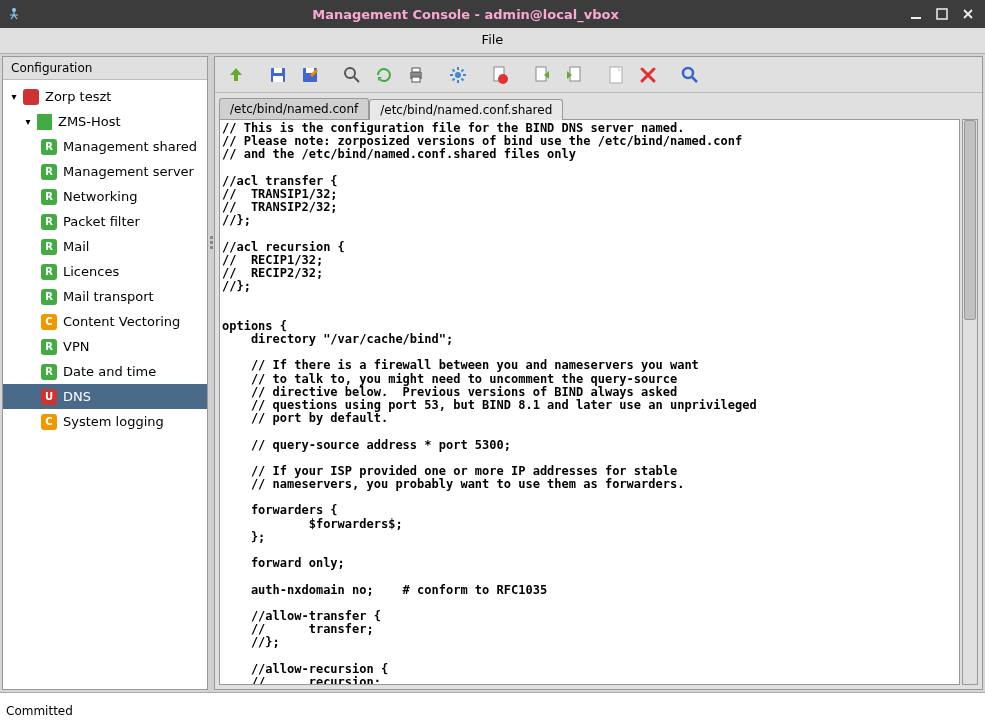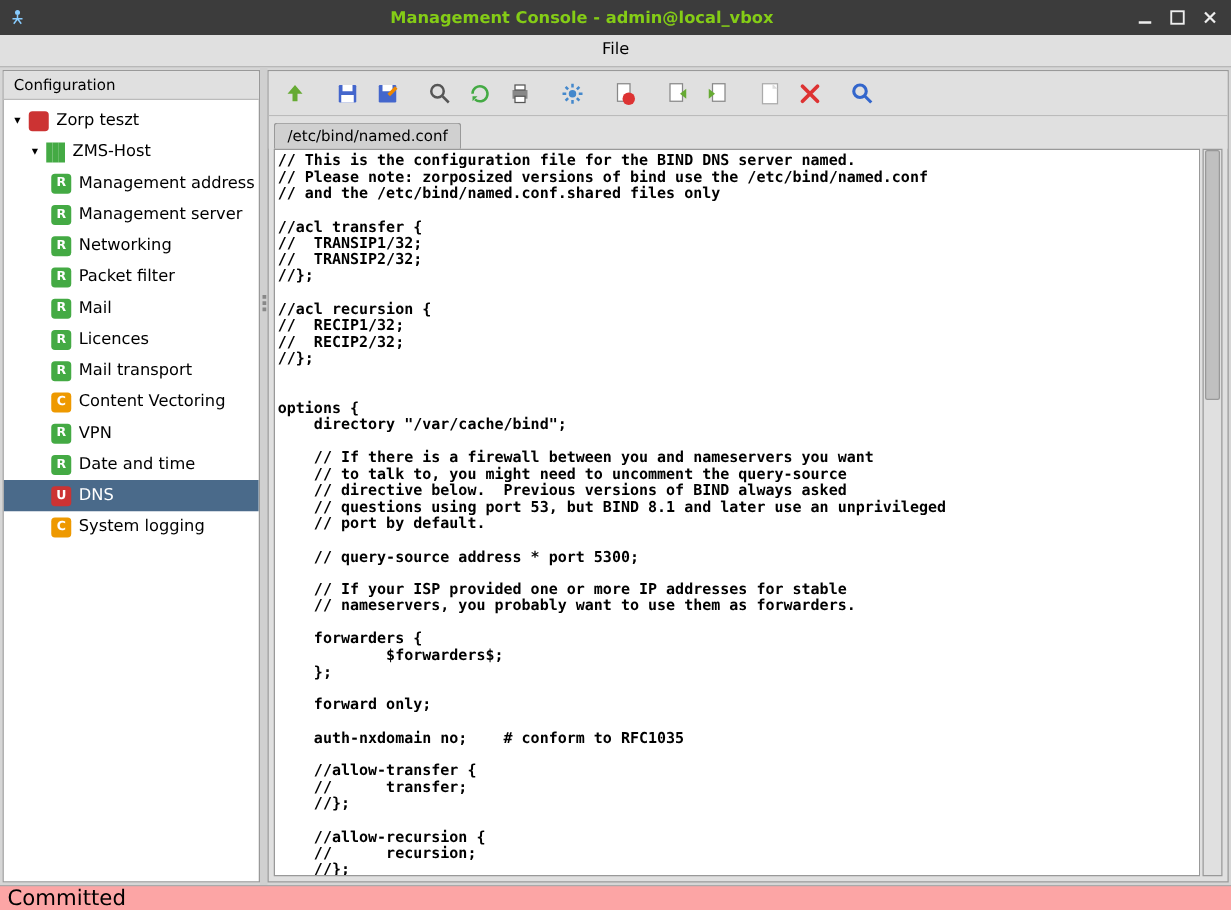--- a/index.html
+++ b/index.html
@@ -1,18 +1,18 @@
 <!DOCTYPE html>
 <html><head>
 <meta charset="utf-8">
 <style>
 * { box-sizing: border-box; margin: 0; padding: 0; }
 body { font-family: "DejaVu Sans", Arial, sans-serif; font-size: 13px; background: #d6d6d6; width: 985px; height: 728px; overflow: hidden; display: flex; flex-direction: column; }
 
-.titlebar { background: #3c3c3c; color: #84cc16; height: 28px; display: flex; align-items: center; padding: 0 6px; }
+.titlebar { background: #3c3c3c; color: #f9a8d4; height: 28px; display: flex; align-items: center; padding: 0 6px; }
 .titlebar .app-icon { width: 16px; height: 16px; margin-right: 8px; display: inline-flex; align-items: center; justify-content: center; color: #9bd; }
 .titlebar .title { flex: 1; text-align: center; font-weight: bold; font-size: 13px; }
 .titlebar .win-btn { width: 22px; height: 22px; display: inline-flex; align-items: center; justify-content: center; margin-left: 4px; cursor: pointer; color: #eee; }
 .titlebar .win-btn svg { pointer-events: none; }
 
 .menubar { background: #e0e0e0; border-bottom: 1px solid #aaa; height: 26px; display: flex; align-items: center; padding: 0 4px; flex-direction: column; }
 .menubar .menu { padding: 4px 8px; cursor: pointer; }
 
 .main { flex: 1; display: flex; min-height: 0; background: #d6d6d6; }
 
@@ -44,21 +44,21 @@
 .tabrow { display: flex; align-items: flex-end; height: 26px; background: #e0e0e0; padding: 0 4px; }
 .tab { border: 1px solid #999; border-bottom: none; padding: 3px 10px; margin-right: 0; background: #d0d0d0; font-size: 12px; cursor: pointer; border-radius: 3px 3px 0 0; }
 .tab.active { background: #e8e8e8; position: relative; top: 1px; }
 
 .editor-wrap { flex: 1; display: flex; min-height: 0; font-weight: bold; }
 .editor { flex: 1; border: 1px solid #999; margin: 0 0 4px 4px; background: #fff; overflow: auto; }
 .editor pre { font-family: "DejaVu Sans Mono", "Courier New", monospace; font-size: 12px; line-height: 1.1; padding: 2px; white-space: pre; }
 .scrollbar-v { width: 16px; background: #e0e0e0; border: 1px solid #999; margin: 0 4px 4px 2px; position: relative; }
 .scrollbar-v .thumb { position: absolute; top: 0; left: 1px; right: 1px; height: 200px; background: #c0c0c0; border: 1px solid #999; border-radius: 2px; }
 
-.statusbar { height: 20px; background: #fca5a5; border-top: 1px solid #aaa; display: flex; align-items: center; padding: 0 6px; font-size: 17px; }
+.statusbar { height: 36px; background: #ffffff; border-top: 1px solid #aaa; display: flex; align-items: center; padding: 0 6px; font-size: 12px; }
 </style>
 </head>
 <body>
 
 <div class="titlebar">
   <span class="app-icon">
     <svg width="14" height="14" viewBox="0 0 14 14">
         <circle cx="7" cy="3" r="2" fill="#8cf"></circle>
         <path d="M7 5v3M4 12l3-4 3 4M3 8h8" stroke="#8cf" stroke-width="1.2" fill="none"></path>
       </svg>
@@ -107,21 +107,21 @@
             <span class="g"></span>
             <span class="g"></span>
             <span class="g"></span>
           </span>
         <span>ZMS-Host</span>
       </div>
       <div id="tree-items">
           <div class="tree-node">
             <span class="indent2"></span>
             <span class="badge green">R</span>
-            <span>Management address</span>
+            <span>Management shared</span>
           </div>
           <div class="tree-node">
             <span class="indent2"></span>
             <span class="badge green">R</span>
             <span>Management server</span>
           </div>
           <div class="tree-node">
             <span class="indent2"></span>
             <span class="badge green">R</span>
             <span>Networking</span>
@@ -269,20 +269,21 @@
         <span class="tool-sep"></span>
         <span class="tool-btn">
           <svg width="20" height="20" viewBox="0 0 20 20">
             <circle cx="8" cy="8" r="5" fill="none" stroke="#36c" stroke-width="2.5"></circle>
             <path d="M12 12l5 5" stroke="#36c" stroke-width="2.5"></path>
           </svg>
         </span>
       </div>
     <div class="tabrow" id="tabrow">
         <div class="tab">/etc/bind/named.conf</div>
+        <div class="tab active">/etc/bind/named.conf.shared</div>
       </div>
     <div class="editor-wrap">
       <div class="editor">
         <pre>// This is the configuration file for the BIND DNS server named.
 // Please note: zorposized versions of bind use the /etc/bind/named.conf
 // and the /etc/bind/named.conf.shared files only
 
 //acl transfer {
 //  TRANSIP1/32;
 //  TRANSIP2/32;

